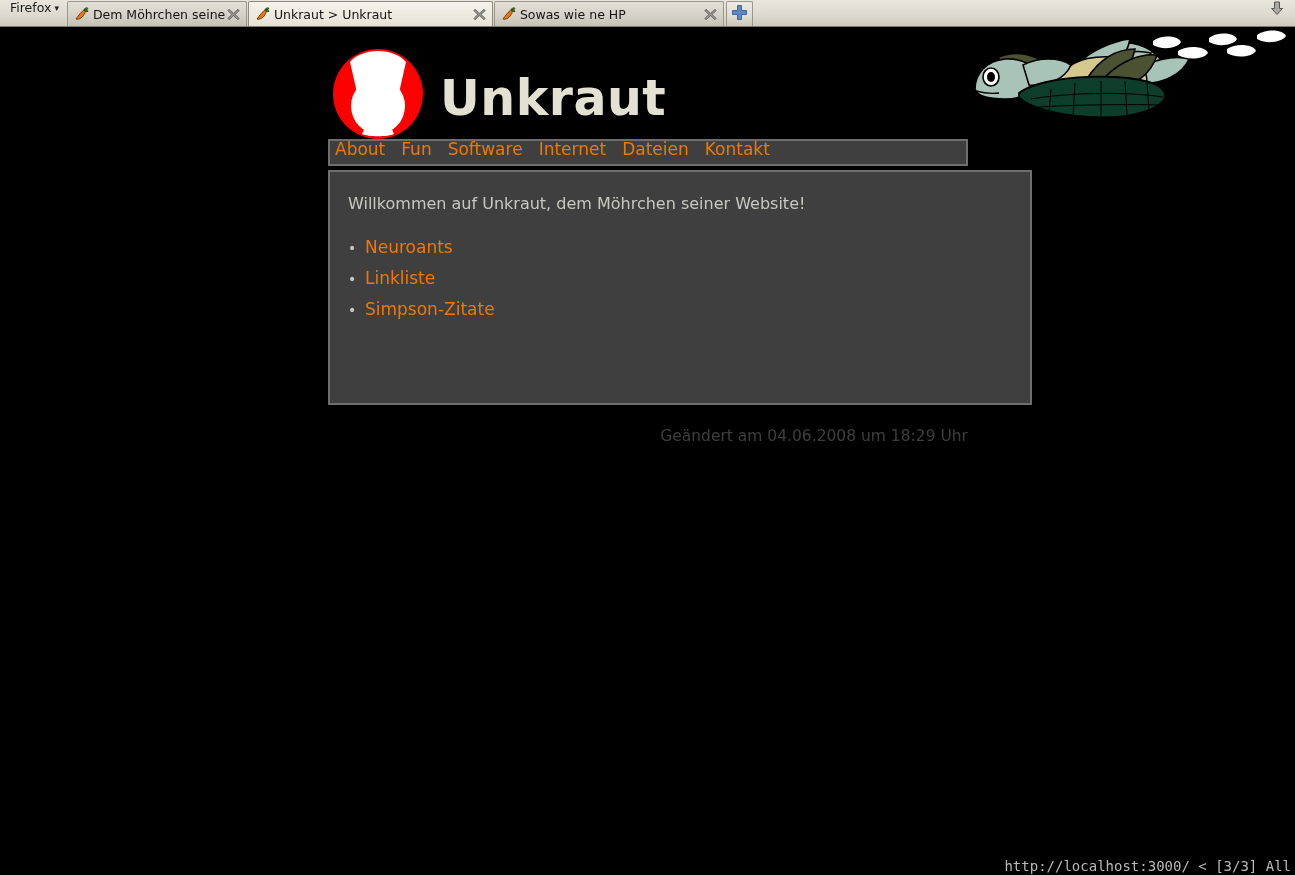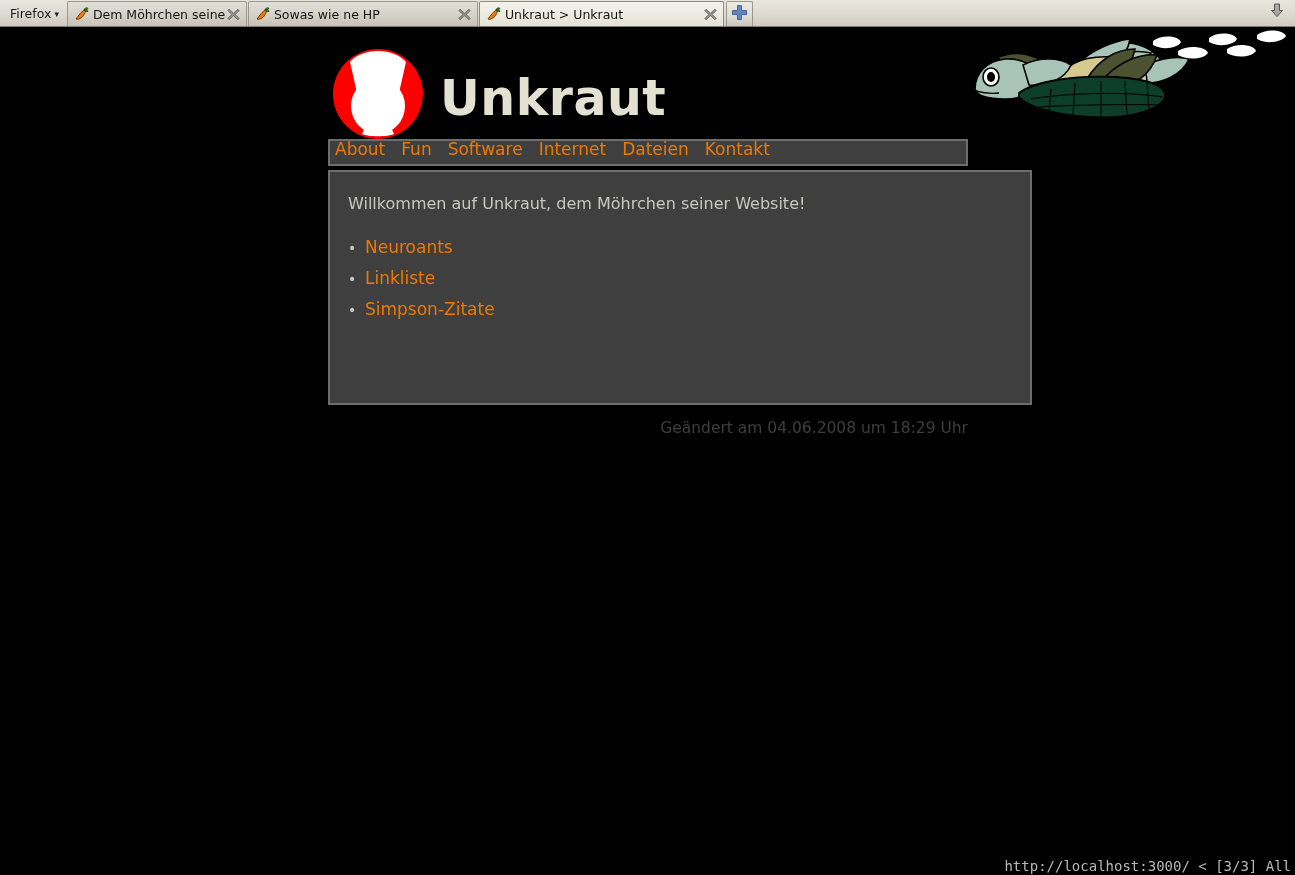--- a/index.html
+++ b/index.html
@@ -23,21 +23,21 @@
   .tabstrip {
     position: absolute;
     left: 0; top: 0;
     width: 1295px;
     height: 27px;
     background: #d6d2c8;
     background: linear-gradient(to bottom, #e8e5dd 0%, #dedad1 55%, #cfcbc0 100%);
     border-bottom: 1px solid #7d7a72;
     box-sizing: border-box;
     display: flex;
-    align-items: center;
+    align-items: flex-start;
   }
   .ff-menu {
     display: flex;
     align-items: center;
     padding: 0 8px 0 10px;
     font-size: 12.5px;
     color: #1a1a1a;
     font-family: "DejaVu Sans", sans-serif;
     white-space: nowrap;
     cursor: default;
@@ -239,21 +239,21 @@
   .shortcut-link {
     color: #f07800;
     font-size: 17px;
     text-decoration: none;
     font-family: "DejaVu Sans", sans-serif;
   }
 
   .modified {
     position: absolute;
     left: 328px;
-    top: 392px;
+    top: 400px;
     width: 640px;
     text-align: right;
     color: #3e3e3e;
     font-size: 15.5px;
     font-family: "DejaVu Sans", sans-serif;
   }
 
   
   .statusbar {
     position: absolute;
@@ -297,45 +297,45 @@
         </svg>
       </span>
       <span class="tab-label">Dem Möhrchen seine Website</span>
       <span class="tab-close">
         <svg width="15" height="15" viewBox="0 0 15 15">
           <path d="M3 2.2 L7.5 6.2 L12 2.2 L13.3 3.6 L9.2 7.5 L13.3 11.4 L12 12.8 L7.5 8.8 L3 12.8 L1.7 11.4 L5.8 7.5 L1.7 3.6 Z" fill="#8f8f8a" stroke="#5d5d58" stroke-width="0.7"></path>
         </svg>
       </span>
     </div>
 
+    <div class="tab tab-3 active">
+      <span class="favicon">
+        <svg width="16" height="16" viewBox="0 0 16 16">
+          <path d="M3 13 C5 10 9 5 12 3 C13 5.5 11.5 9.5 8 12 C6 13.3 4 13.6 3 13 Z" fill="#e8790f" stroke="#6b3806" stroke-width="0.9"></path>
+          <path d="M11 3.5 C12.5 1.5 14.5 1.5 15 2.5 C14 4 12.5 4.5 11.2 4.4 Z" fill="#3f7a2a" stroke="#1e4412" stroke-width="0.8"></path>
+          <path d="M12.2 4.2 C13.8 3.6 15 4.4 15 5.4 C13.6 6 12.4 5.6 11.8 5 Z" fill="#4e8f34" stroke="#1e4412" stroke-width="0.8"></path>
+        </svg>
+      </span>
+      <span class="tab-label">Unkraut &gt; Unkraut</span>
+      <span class="tab-close">
+        <svg width="15" height="15" viewBox="0 0 15 15">
+          <path d="M3 2.2 L7.5 6.2 L12 2.2 L13.3 3.6 L9.2 7.5 L13.3 11.4 L12 12.8 L7.5 8.8 L3 12.8 L1.7 11.4 L5.8 7.5 L1.7 3.6 Z" fill="#8f8f8a" stroke="#5d5d58" stroke-width="0.7"></path>
+        </svg>
+      </span>
+    </div>
+
     <div class="tab tab-2">
       <span class="favicon">
         <svg width="16" height="16" viewBox="0 0 16 16">
           <path d="M3 13 C5 10 9 5 12 3 C13 5.5 11.5 9.5 8 12 C6 13.3 4 13.6 3 13 Z" fill="#e8790f" stroke="#6b3806" stroke-width="0.9"></path>
           <path d="M11 3.5 C12.5 1.5 14.5 1.5 15 2.5 C14 4 12.5 4.5 11.2 4.4 Z" fill="#3f7a2a" stroke="#1e4412" stroke-width="0.8"></path>
           <path d="M12.2 4.2 C13.8 3.6 15 4.4 15 5.4 C13.6 6 12.4 5.6 11.8 5 Z" fill="#4e8f34" stroke="#1e4412" stroke-width="0.8"></path>
         </svg>
       </span>
       <span class="tab-label">Sowas wie ne HP</span>
-      <span class="tab-close">
-        <svg width="15" height="15" viewBox="0 0 15 15">
-          <path d="M3 2.2 L7.5 6.2 L12 2.2 L13.3 3.6 L9.2 7.5 L13.3 11.4 L12 12.8 L7.5 8.8 L3 12.8 L1.7 11.4 L5.8 7.5 L1.7 3.6 Z" fill="#8f8f8a" stroke="#5d5d58" stroke-width="0.7"></path>
-        </svg>
-      </span>
-    </div>
-
-    <div class="tab tab-3 active">
-      <span class="favicon">
-        <svg width="16" height="16" viewBox="0 0 16 16">
-          <path d="M3 13 C5 10 9 5 12 3 C13 5.5 11.5 9.5 8 12 C6 13.3 4 13.6 3 13 Z" fill="#e8790f" stroke="#6b3806" stroke-width="0.9"></path>
-          <path d="M11 3.5 C12.5 1.5 14.5 1.5 15 2.5 C14 4 12.5 4.5 11.2 4.4 Z" fill="#3f7a2a" stroke="#1e4412" stroke-width="0.8"></path>
-          <path d="M12.2 4.2 C13.8 3.6 15 4.4 15 5.4 C13.6 6 12.4 5.6 11.8 5 Z" fill="#4e8f34" stroke="#1e4412" stroke-width="0.8"></path>
-        </svg>
-      </span>
-      <span class="tab-label">Unkraut &gt; Unkraut</span>
       <span class="tab-close">
         <svg width="15" height="15" viewBox="0 0 15 15">
           <path d="M3 2.2 L7.5 6.2 L12 2.2 L13.3 3.6 L9.2 7.5 L13.3 11.4 L12 12.8 L7.5 8.8 L3 12.8 L1.7 11.4 L5.8 7.5 L1.7 3.6 Z" fill="#8f8f8a" stroke="#5d5d58" stroke-width="0.7"></path>
         </svg>
       </span>
     </div>
 
     <div class="newtab">
       <span>
         <svg width="17" height="17" viewBox="0 0 17 17">

